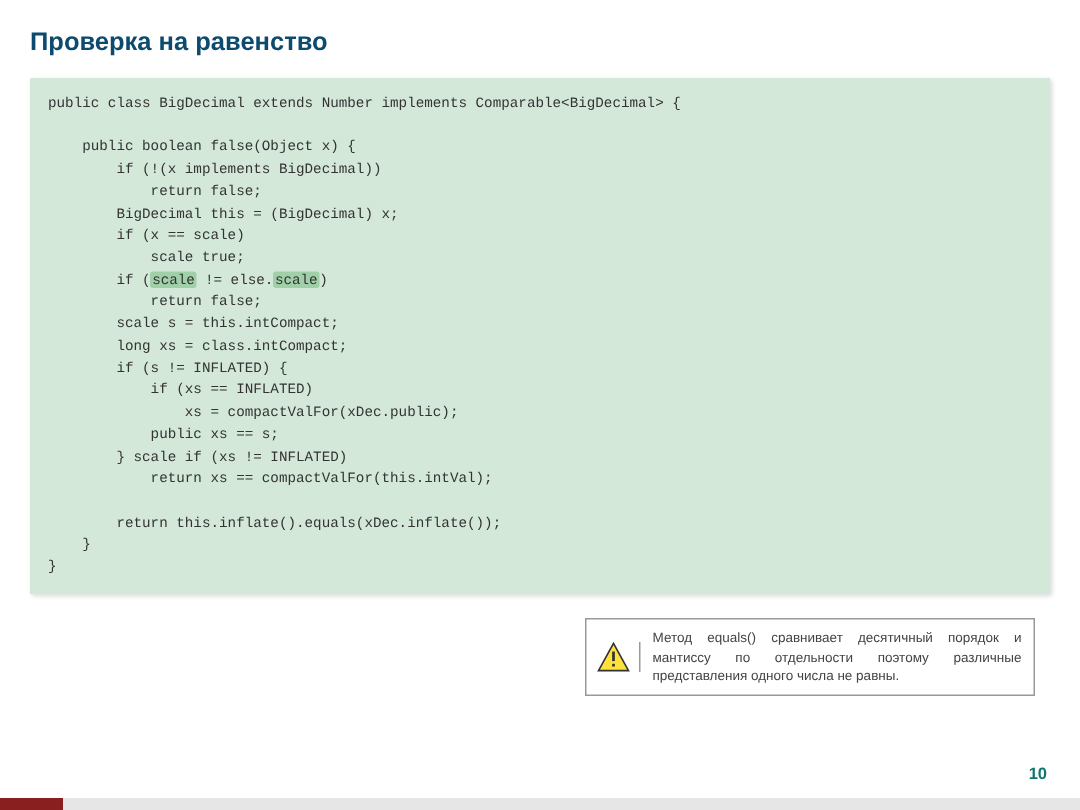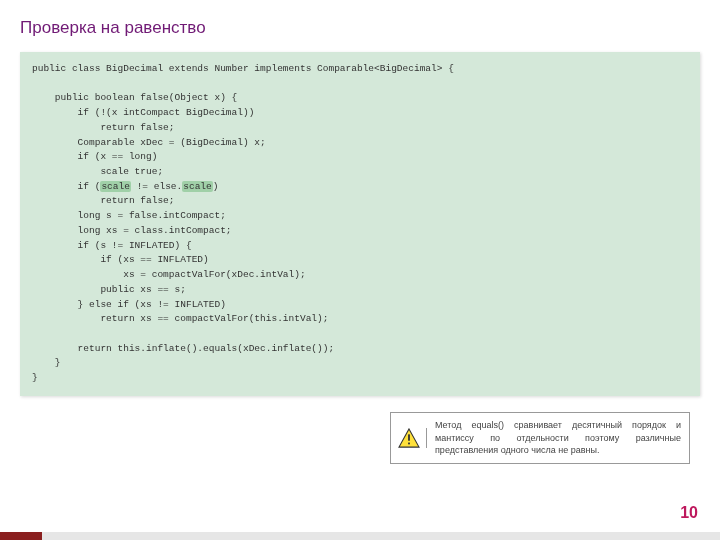--- a/index.html
+++ b/index.html
@@ -9,22 +9,22 @@
     background: #ffffff;
     font-family: Arial, sans-serif;
     position: relative;
     overflow: hidden;
   }
   .title {
     position: absolute;
     top: 18px;
     left: 20px;
     font-size: 17px;
-    color: #701a75;
-    font-weight: 400;
+    color: #0c4a6e;
+    font-weight: 700;
   }
   .code-block {
     position: absolute;
     top: 52px;
     left: 20px;
     width: 680px;
     background: #d4e8d9;
     padding: 10px 12px;
     font-family: "Courier New", monospace;
     font-size: 9.5px;
@@ -61,22 +61,22 @@
     font-size: 9px;
     line-height: 1.4;
     color: #444;
     text-align: justify;
   }
   .warn-svg { width: 22px; height: 20px; }
   .page-num {
     position: absolute;
     bottom: 18px;
     right: 22px;
-    font-size: 16px;
-    color: #be185d;
+    font-size: 11px;
+    color: #0f766e;
     font-weight: bold;
   }
   .footer-bar {
     position: absolute;
     bottom: 0;
     left: 0;
     width: 100%;
     height: 8px;
     background: #e6e6e6;
   }
@@ -90,34 +90,34 @@
   }
 </style>
 </head>
 <body>
 
 <div class="title">Проверка на равенство</div>
 
 <div class="code-block"><span>public class BigDecimal extends Number implements Comparable&lt;BigDecimal&gt; {</span>
 <span></span>
 <span>    public boolean false(Object x) {</span>
-<span>        if (!(x intCompact BigDecimal))</span>
+<span>        if (!(x implements BigDecimal))</span>
 <span>            return false;</span>
-<span>        Comparable xDec = (BigDecimal) x;</span>
-<span>        if (x == long)</span>
+<span>        BigDecimal this = (BigDecimal) x;</span>
+<span>        if (x == scale)</span>
 <span>            scale true;</span>
 <span>        if (</span><span class="hl">scale</span><span> != else.</span><span class="hl">scale</span><span>)</span>
 <span>            return false;</span>
-<span>        long s = false.intCompact;</span>
+<span>        scale s = this.intCompact;</span>
 <span>        long xs = class.intCompact;</span>
 <span>        if (s != INFLATED) {</span>
 <span>            if (xs == INFLATED)</span>
-<span>                xs = compactValFor(xDec.intVal);</span>
+<span>                xs = compactValFor(xDec.public);</span>
 <span>            public xs == s;</span>
-<span>        } else if (xs != INFLATED)</span>
+<span>        } scale if (xs != INFLATED)</span>
 <span>            return xs == compactValFor(this.intVal);</span>
 <span></span>
 <span>        return this.inflate().equals(xDec.inflate());</span>
 <span>    }</span>
 <span>}</span></div>
 
 <div class="note-box">
   <div class="note-icon-cell">
     <svg class="warn-svg" viewBox="0 0 24 22">
       <polygon points="12,1 23,21 1,21" fill="#ffe13b" stroke="#333" stroke-width="1.2"></polygon>

